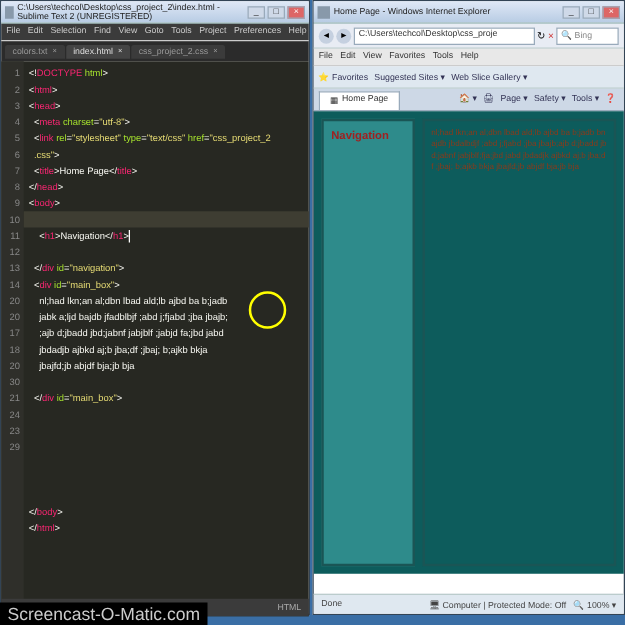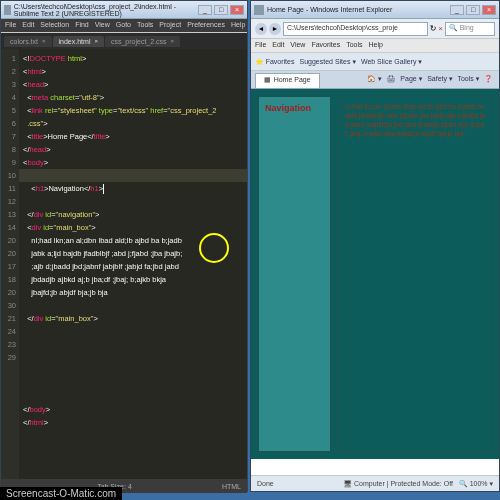--- a/index.html
+++ b/index.html
@@ -31,21 +31,21 @@
 .ie-addr .search{width:50px;background:#fff;border:1px solid #9ab;height:14px;font-size:7px;padding:1px 3px;color:#888}
 .ie-tb{height:18px;background:#dfe8f0;font-size:7px;display:flex;align-items:center;padding:0 4px;gap:5px;border-bottom:1px solid #bcc;color:#335}
 .ie-tabs{height:18px;background:#cdd8e6;display:flex;padding:2px 4px 0;gap:6px;border-bottom:1px solid #9ab}
 .ie-tabs .t{background:#fff;border:1px solid #9ab;border-bottom:none;font-size:7px;padding:2px 8px;color:#333;display:flex;gap:3px}
 .ie-tabs .tools{margin-left:auto;font-size:7px;color:#335;display:flex;gap:5px;padding:2px}
 .page{height:370px;background:#0d5c5c;display:flex}
 .page .nav{width:75px;background:#2e8b8b;border:2px solid #1a5555;margin:6px 0 6px 6px;padding:6px;color:#a02020;font-family:Georgia,serif;font-size:9px;font-weight:bold}
 .page .main{flex:1;border:2px solid #1a5555;margin:6px;padding:5px;background:#0d5c5c;color:#8b3a1a;font-size:6.5px;line-height:9px;word-break:break-all}
 .ie-status{position:absolute;bottom:0;left:0;right:0;height:16px;background:#dfe8f0;border-top:1px solid #bcc;font-size:7px;display:flex;align-items:center;padding:0 6px;color:#444;gap:8px}
 .ie-status .r{margin-left:auto;display:flex;gap:6px;align-items:center}
-.watermark{position:absolute;bottom:0;left:0;background:#000;color:#ccc;font-size:10px;padding:1px 6px}
+.watermark{position:absolute;bottom:0;left:0;background:#000;color:#ccc;font-size:14px;padding:1px 6px}
 .blink{width:1px;height:10px;background:#fff;display:inline-block;vertical-align:middle}
 </style>
 </head>
 <body>
 
 <div class="pane left">
   <div class="titlebar">
     <span class="ico"></span>
     <span>C:\Users\techcol\Desktop\css_project_2\index.html - Sublime Text 2 (UNREGISTERED)</span>
     <div class="btns">

